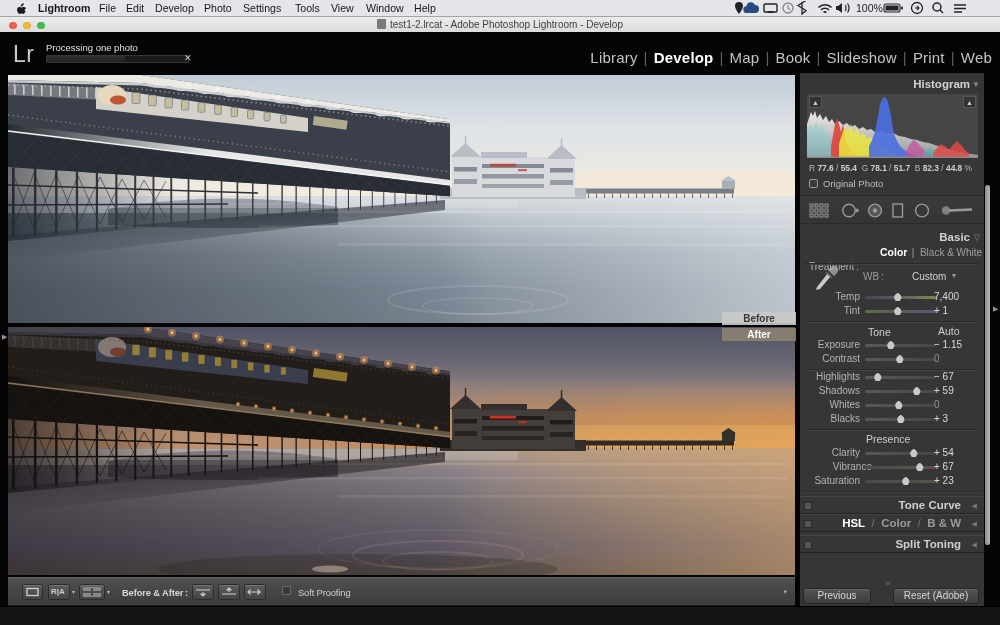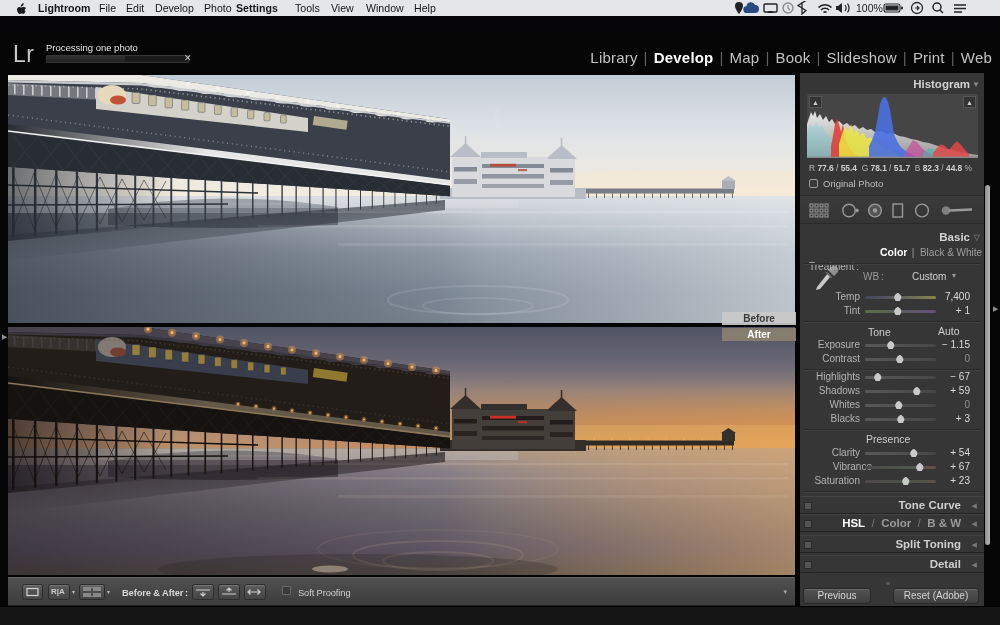--- a/index.html
+++ b/index.html
@@ -41,21 +41,21 @@
   color:#cfcfcf;font-size:7px;text-align:center;line-height:12px}
 #rgbrow{position:absolute;left:9px;top:90px;font-size:8.4px;color:#b9b9b9;white-space:nowrap}
 #rgbrow b{color:#cfcfcf;font-weight:bold}
 #origrow{position:absolute;left:9px;top:105px;font-size:9.5px;color:#bdbdbd}
 #origrow .cb{display:inline-block;width:9px;height:9px;border:1px solid #9a9a9a;border-radius:2px;
   vertical-align:-1px;margin-right:5px;background:#3a3a3a}
 #tools{position:absolute;left:0;top:122px;width:184px;height:29px;
   background:linear-gradient(#3b3b3b,#343434);border-top:1px solid #2a2a2a;border-bottom:1px solid #2a2a2a}
 
 .lab{position:absolute;font-size:10px;color:#b3b3b3;text-align:right;width:60px}
-.val{position:absolute;font-size:10px;color:#dadada;text-align:right;width:36px;right:14px}
+.val{position:absolute;font-size:10px;color:#dadada;width:36px;right:14px}
 .val.dim{color:#8f8f8f}
 .track{position:absolute;left:65px;width:71px;height:2.6px;border-radius:1.5px;
   background:linear-gradient(90deg,#585858,#464646)}
 .thumb{position:absolute;width:7.5px;height:8.5px;background:#c9c9c9;
   clip-path:polygon(50% 0,88% 30%,100% 62%,78% 100%,22% 100%,0 62%,12% 30%);}
 .seclab{position:absolute;font-size:10.5px;color:#cccccc}
 .sepln{position:absolute;left:4px;width:176px;height:1px;background:#2a2a2a;box-shadow:0 1px 0 #404040}
 
 .phd{position:absolute;left:0;width:184px;height:18px;border-top:1px solid #444;
   background:#363636;border-bottom:1px solid #232323}
@@ -80,21 +80,21 @@
 <div class="abs" id="menubar">
       <svg class="abs" style="left:16px;top:3px" width="10" height="11" viewBox="0 0 10 11">
         <path d="M5.4 2.6c.5-.7 1.5-1.2 2.3-1.2.1.9-.3 1.8-.8 2.4-.5.7-1.4 1.2-2.2 1.1-.1-.8.3-1.7.7-2.3z" fill="#1a1a1e" transform="translate(0,-1.2)"></path>
         <path d="M7.8 6.1c0-1.6 1.3-2.4 1.4-2.4-.8-1.1-2-1.3-2.4-1.3-1-.1-2 .6-2.5.6-.5 0-1.3-.6-2.1-.6C1.1 2.4 0 3.5 0 5.2c0 1 .4 2.1.9 2.8.4.7 1 1.4 1.7 1.4.7 0 1-.4 1.8-.4s1.1.4 1.8.4c.8 0 1.3-.7 1.7-1.3.5-.8.7-1.5.7-1.6 0 0-1.4-.5-1.4-2.1z" fill="#1a1a1e" transform="translate(1,1.5)"></path>
       </svg>
       <span class="abs" style="left:38px;top:2px;font-weight:bold">Lightroom</span>
       <span class="abs" style="left:99px;top:2px;font-weight:normal">File</span>
       <span class="abs" style="left:126px;top:2px;font-weight:normal">Edit</span>
       <span class="abs" style="left:155px;top:2px;font-weight:normal">Develop</span>
       <span class="abs" style="left:204px;top:2px;font-weight:normal">Photo</span>
-      <span class="abs" style="left:236px;top:2px;font-weight:bold">Settings</span>
+      <span class="abs" style="left:243px;top:2px;font-weight:normal">Settings</span>
       <span class="abs" style="left:295px;top:2px;font-weight:normal">Tools</span>
       <span class="abs" style="left:331px;top:2px;font-weight:normal">View</span>
       <span class="abs" style="left:366px;top:2px;font-weight:normal">Window</span>
       <span class="abs" style="left:414px;top:2px;font-weight:normal">Help</span>
       <svg class="abs" style="right:28px;top:1px" width="240" height="14" viewBox="0 0 240 14">
         <g fill="#232327">
           <path d="M7 1a4 4 0 0 0-4 4c0 3 4 8 4 8s4-5 4-8a4 4 0 0 0-4-4z"></path>
           <path d="M23 4a4.5 4.5 0 0 0-8.6 1.3A3.2 3.2 0 0 0 15 12h8a4 4 0 0 0 0-8z" fill="#274a80"></path>
           <rect x="32" y="3" width="13" height="8" rx="1" fill="none" stroke="#232327" stroke-width="1.4"></rect>
           <path d="M35 12h7l-2-2h-3z"></path>
@@ -110,20 +110,26 @@
           <rect x="153.5" y="4.5" width="13" height="5" fill="#232327"></rect>
           <rect x="169" y="5.5" width="2" height="3" rx="1"></rect>
           <circle cx="185" cy="7" r="5.5" fill="none" stroke="#232327" stroke-width="1.3"></circle>
           <path d="M183 7h4m-2-2 2 2-2 2" stroke="#232327" stroke-width="1.1" fill="none"></path>
           <circle cx="205" cy="6" r="4" fill="none" stroke="#232327" stroke-width="1.5"></circle>
           <path d="M208 9l3 3" stroke="#232327" stroke-width="1.5"></path>
           <path d="M222 4h12M222 7.5h12M222 11h8" stroke="#232327" stroke-width="1.5"></path>
         </g>
       </svg>
     </div>
+<div class="abs" id="titlebar">
+  <span class="tl" style="left:9px;background:#f55e51;border:0.5px solid #d94a3e"></span>
+  <span class="tl" style="left:23px;background:#f8bb2d;border:0.5px solid #dda520"></span>
+  <span class="tl" style="left:37px;background:#3cc644;border:0.5px solid #2fa838"></span>
+  <div id="title"><span style="display:inline-block;width:9px;height:10px;background:#7a7a7c;border-radius:1px;vertical-align:-1px;margin-right:4px"></span>test1-2.lrcat - Adobe Photoshop Lightroom - Develop</div>
+</div>
 <div class="abs" id="app"></div>
 <div class="abs" id="topbar">
   <div class="abs" id="lr">Lr</div>
   <div class="abs" id="proc">Processing one photo</div>
   <div class="abs" id="pbar">
         <i></i>
       </div>
   <div class="abs" id="px">✕</div>
   <div class="abs" id="modules"><span>Library</span><span class="d">|</span><b>Develop</b><span class="d">|</span><span>Map</span><span class="d">|</span><span>Book</span><span class="d">|</span><span>Slideshow</span><span class="d">|</span><span>Print</span><span class="d">|</span><span>Web</span></div>
 </div>
@@ -843,25 +849,20 @@
       <div class="phd" style="top:462px">
         <span class="sq"></span>
         <span class="t">Split Toning</span>
         <span class="mk">◀</span>
       </div>
       <div class="phd" style="top:441px">
         <span class="sq"></span>
         <span class="t"><span style="color:#fff">HSL</span><span style="color:#777;font-weight:normal"> &nbsp;/&nbsp; </span><span style="color:#9a9a9a">Color</span><span style="color:#777;font-weight:normal"> &nbsp;/&nbsp; </span><span style="color:#9a9a9a">B &amp; W</span></span>
         <span class="mk">◀</span>
       </div>
-      <div class="phd" style="top:482px">
-        <span class="sq"></span>
-        <span class="t">Detail</span>
-        <span class="mk">◀</span>
-      </div>
       <div class="abs" style="left:86px;top:509px;width:4px;height:3px;background:#555;border-radius:1px"></div>
       <div class="btn" style="left:3px;top:515px;width:68px">Previous</div>
       <div class="btn" style="left:93px;top:515px;width:86px">Reset (Adobe)</div>
     </div>
 <div class="abs" id="scroll"></div>
 <div class="abs" id="toolbar">
       <div class="tbtn" style="left:14px;width:21px"></div>
       <svg class="abs" style="left:14px;top:6px" width="21" height="16" viewBox="0 0 21 16">
         <rect x="5" y="4.5" width="11" height="7" fill="none" stroke="#cfcfcf" stroke-width="1.3"></rect>
       </svg>

